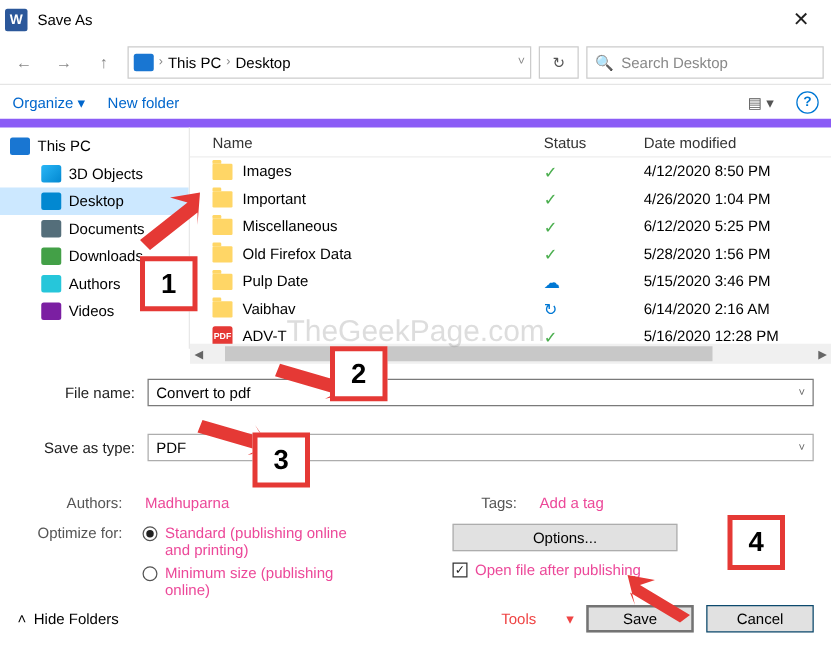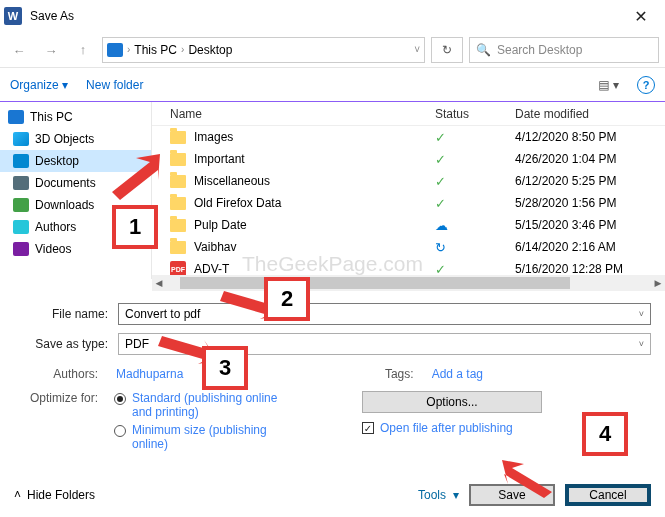--- a/index.html
+++ b/index.html
@@ -9,28 +9,28 @@
 .title { flex: 1; }
 .close-x { width: 40px; text-align: center; font-size: 16px; color: #222; }
 .navbar { display: flex; align-items: center; height: 36px; padding: 0 6px; gap: 6px; border-bottom: 1px solid #e5e5e5; }
 .navbtn { width: 26px; height: 26px; display: flex; align-items: center; justify-content: center; color: #888; font-size: 13px; }
 .crumb-box { flex: 1; border: 1px solid #ccc; height: 26px; display: flex; align-items: center; padding: 0 4px; gap: 4px; }
 .crumb-box .pc-icon { width: 16px; height: 14px; background: #1976d2; border-radius: 2px; }
 .crumb-sep { color: #888; font-size: 10px; }
 .crumb-drop { margin-left: auto; color: #888; font-size: 10px; }
 .refresh-box { width: 32px; height: 26px; border: 1px solid #ccc; display: flex; align-items: center; justify-content: center; color: #555; }
 .search-box { width: 190px; height: 26px; border: 1px solid #ccc; display: flex; align-items: center; padding: 0 6px; gap: 6px; color: #888; }
-.toolbar { display: flex; align-items: center; height: 34px; padding: 0 10px; gap: 18px; border-bottom: 1px solid #8b5cf6; }
+.toolbar { display: flex; align-items: center; height: 34px; padding: 0 10px; gap: 18px; border-bottom: 7px solid #8b5cf6; }
 .organize { color: #0066cc; }
 .toolbar .spacer { flex: 1; }
 .view-icon { color: #555; display: flex; align-items: center; gap: 3px; }
 .help-icon { color: #0078d4; font-weight: bold; width: 18px; height: 18px; border: 1.5px solid #0078d4; border-radius: 50%; display: flex; align-items: center; justify-content: center; font-size: 11px; }
 .body-area { display: flex; height: 177px; }
 .sidebar { width: 152px; border-right: 1px solid #e8e8e8; overflow: hidden; padding-top: 4px; }
-.side-item { display: flex; align-items: center; height: 22px; padding-left: 13px; gap: 6px; }
+.side-item { display: flex; align-items: center; height: 22px; padding-left: 33px; gap: 6px; }
 .side-item.root { padding-left: 8px; }
 .side-item.sel { background: #cce8ff; }
 .folder-ic { width: 16px; height: 14px; border-radius: 2px; }
 .ic-pc { background: #1976d2; }
 .ic-3d { background: linear-gradient(135deg,#29b6f6,#0288d1); }
 .ic-desk { background: #0288d1; }
 .ic-doc { background: #546e7a; }
 .ic-dl { background: #43a047; }
 .ic-mus { background: #e53935; }
 .ic-pic { background: #26c6da; }
@@ -44,45 +44,45 @@
 .fl-row { display: flex; height: 22px; align-items: center; padding-left: 18px; }
 .fld { width: 16px; height: 13px; background: #ffd666; border-radius: 1px; margin-right: 8px; position: relative; }
 .fld::before { content: ""; position: absolute; top: -3px; left: 0; width: 7px; height: 3px; background: #ffd666; border-radius: 1px 1px 0 0; }
 .pdf-ic { width: 16px; height: 16px; background: #e53935; color: #fff; font-size: 7px; font-weight: bold; display: flex; align-items: center; justify-content: center; border-radius: 2px; margin-right: 8px; }
 .status-ic { width: 80px; color: #4caf50; font-size: 13px; }
 .status-ic.blue { color: #0078d4; }
 .fl-scroll { position: absolute; left: 152px; right: 0; top: 275px; height: 16px; background: #f0f0f0; display: flex; align-items: center; }
 .fl-scroll .thumb { margin-left: 14px; width: 390px; height: 12px; background: #c8c8c8; }
 .fl-scroll .arr { width: 14px; text-align: center; color: #666; font-size: 9px; }
 .fields { padding: 8px 14px 4px 14px; }
-.field-row { display: flex; align-items: center; margin-bottom: 8px; }
+.field-row { display: flex; align-items: center; margin-bottom: 22px; }
 .field-lbl { width: 104px; text-align: right; padding-right: 10px; color: #222; }
 .field-input { flex: 1; border: 1px solid #7a7a7a; height: 22px; padding: 0 6px; display: flex; align-items: center; background: #fff; }
 .field-input.combo { border-color: #adadad; }
 .drop-arr { margin-left: auto; color: #666; font-size: 9px; }
 .meta-row { display: flex; padding: 0 14px; gap: 8px; margin-bottom: 6px; }
 .meta-lbl { width: 94px; text-align: right; padding-right: 10px; color: #555; }
-.link-txt { color: #3b82f6; }
+.link-txt { color: #ec4899; }
 .opts-area { display: flex; padding: 4px 14px 0 14px; }
 .opt-left { display: flex; }
 .radio-group { margin-left: 6px; }
 .radio-row { display: flex; align-items: flex-start; gap: 6px; margin-bottom: 4px; }
 .radio { width: 12px; height: 12px; border: 1px solid #555; border-radius: 50%; margin-top: 2px; position: relative; flex-shrink: 0; }
 .radio.checked::after { content: ""; position: absolute; inset: 2px; background: #222; border-radius: 50%; }
 .opt-right { margin-left: 80px; }
 .options-btn { width: 180px; height: 22px; border: 1px solid #adadad; background: #e1e1e1; display: flex; align-items: center; justify-content: center; margin-bottom: 8px; }
 .check-row { display: flex; align-items: center; gap: 6px; }
 .check { width: 12px; height: 12px; border: 1px solid #333; display: flex; align-items: center; justify-content: center; color: #222; font-size: 10px; }
 .footer { position: absolute; bottom: 0; left: 0; right: 0; height: 44px; display: flex; align-items: center; padding: 0 14px; gap: 10px; }
 .hide-folders { display: flex; align-items: center; gap: 6px; }
 .ft-spacer { flex: 1; }
-.tools { display: flex; align-items: center; gap: 7px; color: #0369a1; }
-.btn { width: 86px; height: 22px; border: 4px solid #0c4a6e; background: #e1e1e1; display: flex; align-items: center; justify-content: center; }
+.tools { display: flex; align-items: center; gap: 24px; color: #ef4444; }
+.btn { width: 86px; height: 22px; border: 1px solid #0c4a6e; background: #e1e1e1; display: flex; align-items: center; justify-content: center; }
 .btn.primary { border: 2px solid #737373; }
-.watermark { position: absolute; left: 50%; top: 252px; transform: translateX(-50%); font-size: 21px; color: rgba(120,120,120,0.25); font-weight: 500; pointer-events: none; }
+.watermark { position: absolute; left: 50%; top: 252px; transform: translateX(-50%); font-size: 24px; color: rgba(120,120,120,0.25); font-weight: 500; pointer-events: none; }
 
 .anno-arrow { position: absolute; pointer-events: none; }
 .anno-box { position: absolute; background: #fff; border: 4px solid #e53935; width: 46px; height: 44px; display: flex; align-items: center; justify-content: center; font-size: 22px; font-weight: bold; pointer-events: none; }
 </style>
 </head>
 <body>
 
 <div class="titlebar">
   <div class="word-icon">W</div>
   <div class="title">Save As</div>

